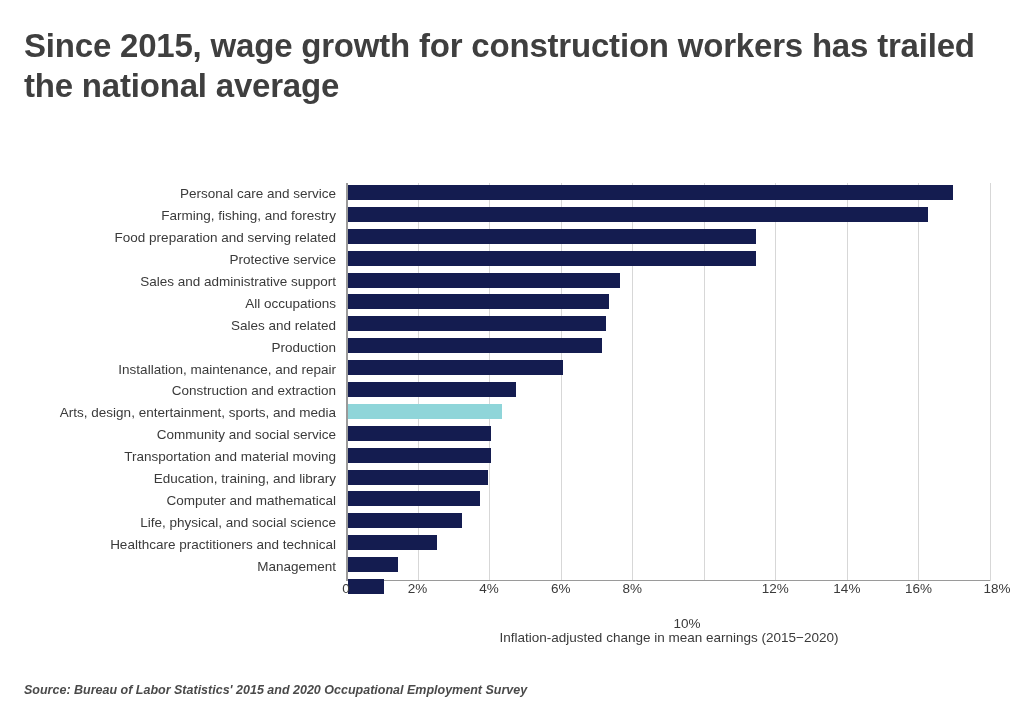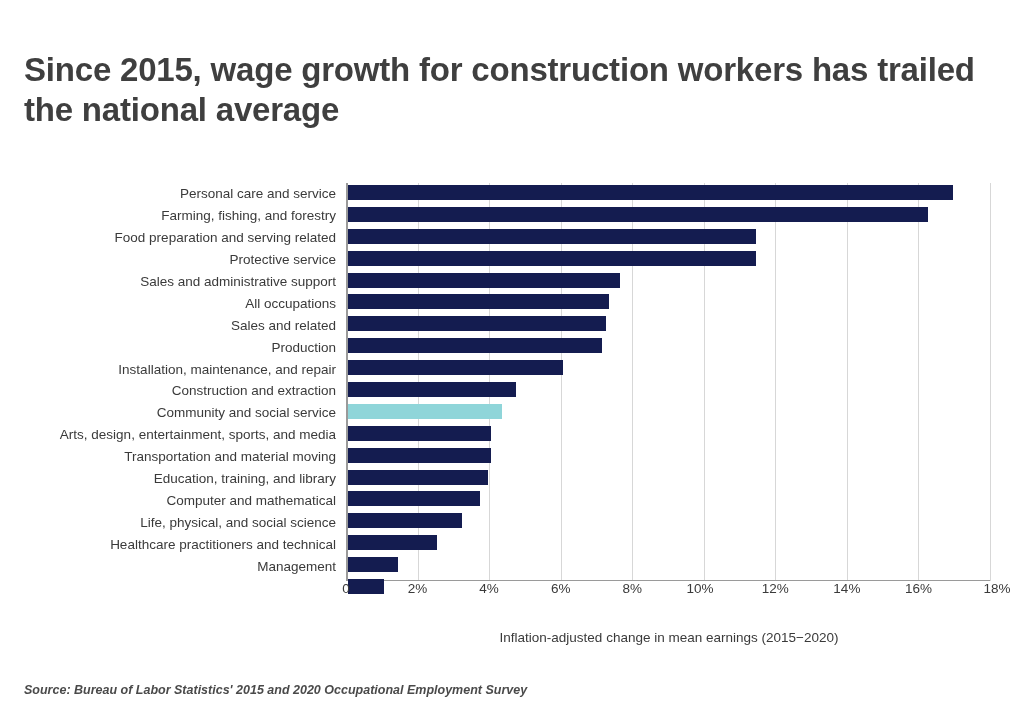--- a/index.html
+++ b/index.html
@@ -23,21 +23,20 @@
   .title {
     position: absolute;
     left: 24px;
     top: 26px;
     width: 980px;
     font-size: 33px;
     line-height: 1.22;
     font-weight: bold;
     color: #3f3f3f;
     letter-spacing: -0.2px;
-    margin-top: 24px;
   }
   .chart-area {
     position: absolute;
     left: 0;
     top: 175px;
     width: 1024px;
     height: 440px;
   }
   
   .plot {
@@ -160,22 +159,22 @@
         <div class="cat-row">Personal care and service</div>
         <div class="cat-row">Farming, fishing, and forestry</div>
         <div class="cat-row">Food preparation and serving related</div>
         <div class="cat-row">Protective service</div>
         <div class="cat-row">Sales and administrative support</div>
         <div class="cat-row">All occupations</div>
         <div class="cat-row">Sales and related</div>
         <div class="cat-row">Production</div>
         <div class="cat-row">Installation, maintenance, and repair</div>
         <div class="cat-row">Construction and extraction</div>
+        <div class="cat-row">Arts, design, entertainment, sports, and media</div>
         <div class="cat-row">Community and social service</div>
-        <div class="cat-row">Arts, design, entertainment, sports, and media</div>
         <div class="cat-row">Transportation and material moving</div>
         <div class="cat-row">Education, training, and library</div>
         <div class="cat-row">Computer and mathematical</div>
         <div class="cat-row">Life, physical, and social science</div>
         <div class="cat-row">Healthcare practitioners and technical</div>
         <div class="cat-row">Management</div>
       </div>
 
     <div class="plot">
       <div class="gridlines">
@@ -252,21 +251,21 @@
           </div>
         </div>
     </div>
 
     <div class="xticks">
         <div class="xtick" style="left: 0px;">0</div>
         <div class="xtick" style="left: 71.5556px;">2%</div>
         <div class="xtick" style="left: 143.111px;">4%</div>
         <div class="xtick" style="left: 214.667px;">6%</div>
         <div class="xtick" style="left: 286.222px;">8%</div>
-        <div class="xtick" style="left: 354px;">10%</div>
+        <div class="xtick" style="left: 341px; margin-top: 35px;">10%</div>
         <div class="xtick" style="left: 429.333px;">12%</div>
         <div class="xtick" style="left: 500.889px;">14%</div>
         <div class="xtick" style="left: 572.444px; text-align: right;">16%</div>
         <div class="xtick" style="left: 651px;">18%</div>
       </div>
 
     <div class="xlabel">Inflation-adjusted change in mean earnings (2015−2020)</div>
   </div>
 
   <div class="source">Source:  Bureau of Labor Statistics' 2015 and 2020 Occupational Employment Survey</div>

